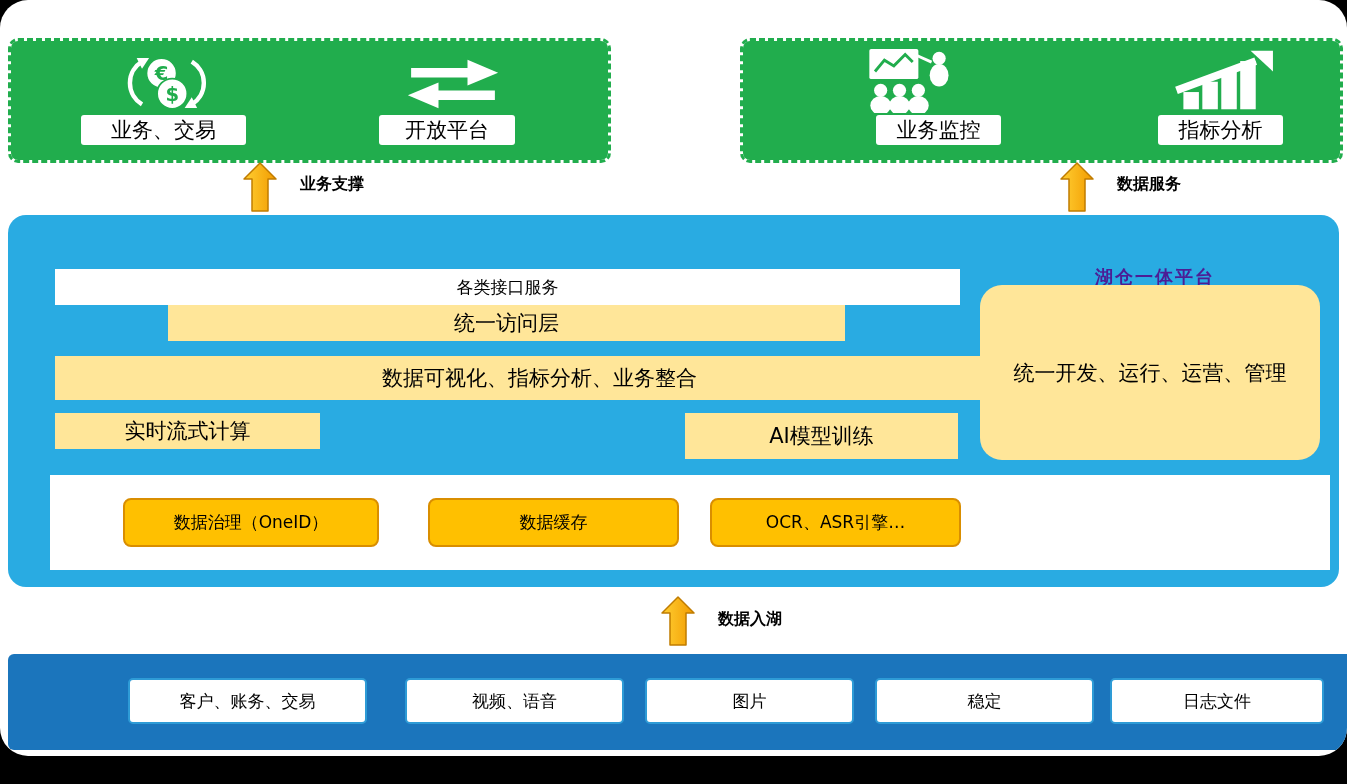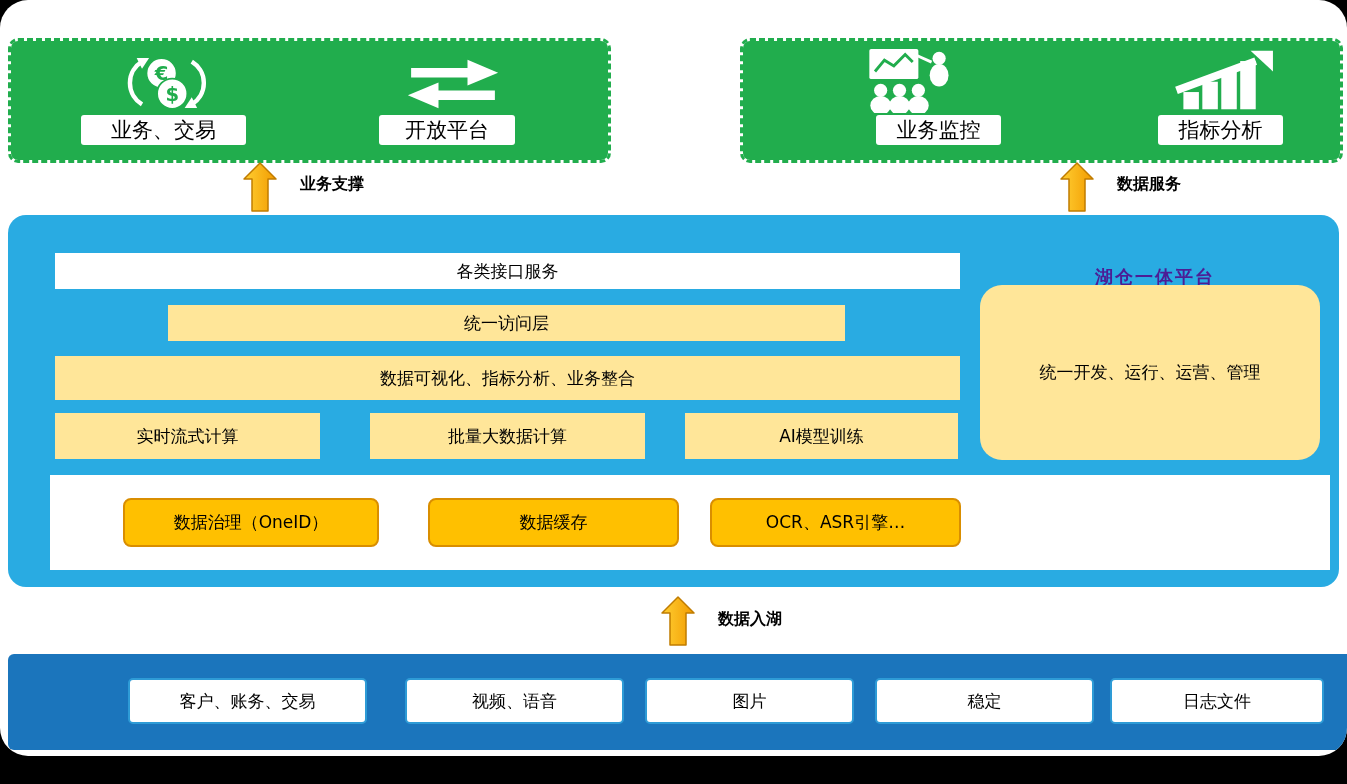--- a/index.html
+++ b/index.html
@@ -25,22 +25,22 @@
   }
 
   
   .platform{
     position:absolute;left:8px;top:215px;width:1331px;height:372px;
     background:#29ABE2;border-radius:18px;
   }
   .platform-title{
     position:absolute;color:#4c1d95;font-size:18px;font-weight:bold;letter-spacing:2px;margin-top:32px;
   }
-  .wbar{position:absolute;background:#fff;color:#000;font-size:17px;}
-  .ybar{position:absolute;background:#FFE699;color:#000;font-size:17px;}
+  .wbar{position:absolute;background:#fff;color:#000;font-size:17px;margin-top:16px;}
+  .ybar{position:absolute;background:#FFE699;color:#000;font-size:21px;}
   .white-strip{position:absolute;background:#fff;}
   .obox{
     position:absolute;background:#FFC000;border:2px solid #D98E00;border-radius:8px;
     color:#000;font-size:17px;
   }
 
   
   .source-bar{
     position:absolute;left:8px;top:654px;width:1331px;height:96px;
     background:#1B75BC;border-radius:6px;padding-left:32px;
@@ -144,24 +144,23 @@
   </span>
   <div class="conn-label" style="left:1107px;top:170px;">数据服务</div>
 
   <div class="platform">
     <div class="platform-title center" style="left:972px;top:18px;width:350px;">湖仓一体平台</div>
 
     <div class="wbar center" style="left:47px;top:38px;width:905px;height:36px;">各类接口服务</div>
 
     <div class="ybar center" style="left:160px;top:90px;width:677px;height:36px;">统一访问层</div>
 
-    <div class="ybar center" style="left:47px;top:141px;width:905px;height:44px;">数据可视化、指标分析、业务整合</div>
+    <div class="ybar center" style="left:47px;top:141px;width:905px;height:44px;padding-left:32px;">数据可视化、指标分析、业务整合</div>
 
-    <div class="ybar center" style="left:47px;top:198px;width:265px;height:46px;">实时流式计算</div>
-    <div class="ybar center" style="left:362px;top:198px;width:275px;height:46px;">批量大数据计算</div>
+    <div class="ybar center" style="left:47px;top:198px;width:265px;height:36px;">实时流式计算</div>
     <div class="ybar center" style="left:677px;top:198px;width:273px;height:46px;">AI模型训练</div>
 
     <div class="ybar center" style="left:972px;top:70px;width:340px;height:175px;border-radius:22px;">统一开发、运行、运营、管理</div>
 
     <div class="white-strip" style="left:42px;top:260px;width:1280px;height:95px;"></div>
 
     <div class="obox center" style="left:115px;top:283px;width:252px;height:45px;">数据治理（OneID）</div>
     <div class="obox center" style="left:420px;top:283px;width:247px;height:45px;">数据缓存</div>
     <div class="obox center" style="left:702px;top:283px;width:247px;height:45px;">OCR、ASR引擎…</div>
   </div>

